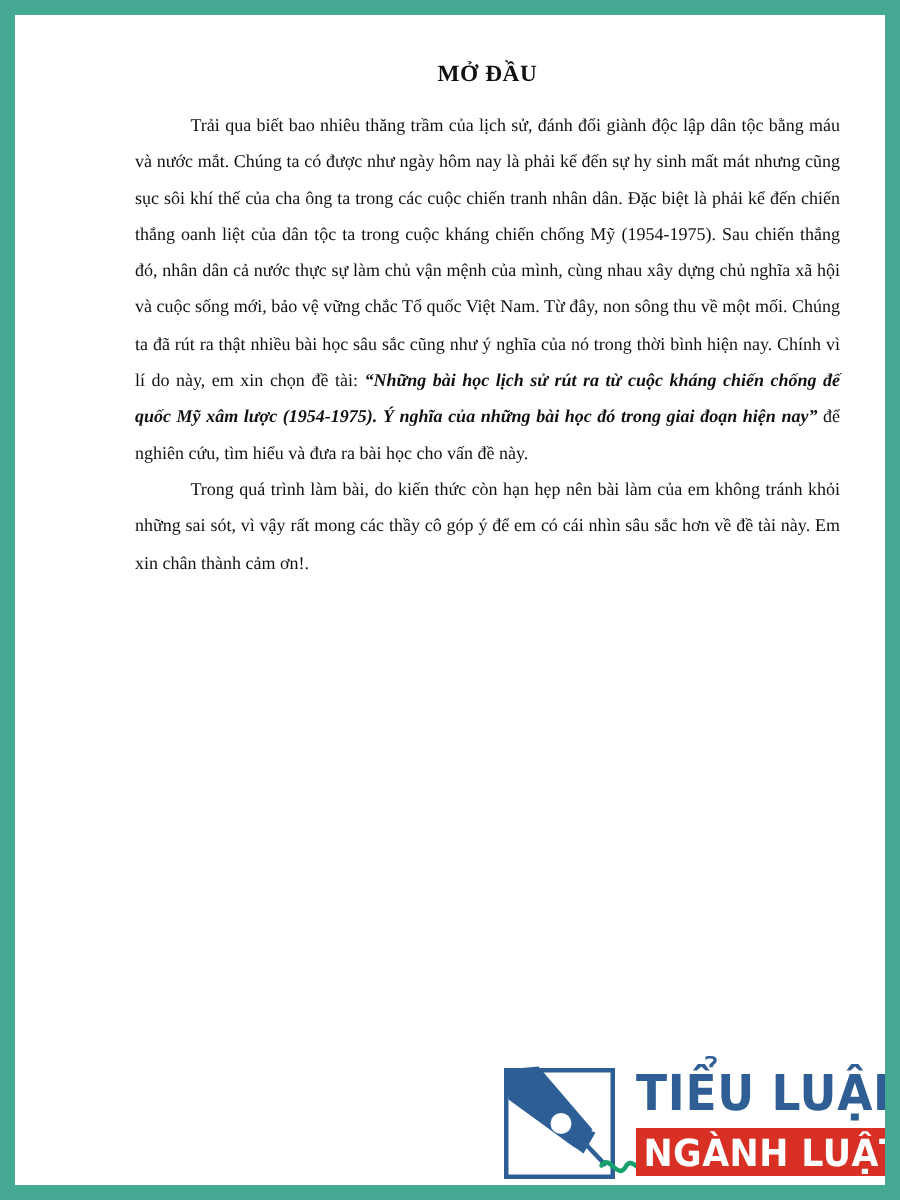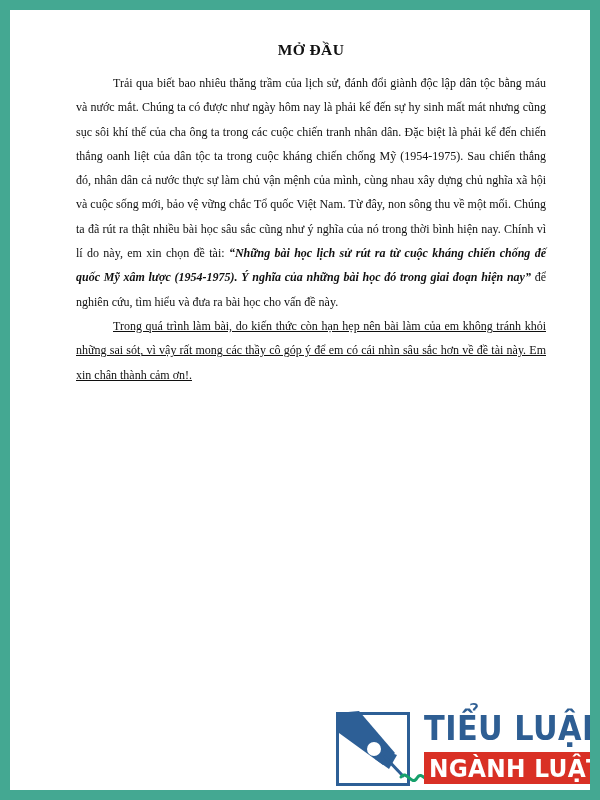--- a/index.html
+++ b/index.html
@@ -29,21 +29,21 @@
     left: 0;
     top: 0;
     right: 0;
     bottom: 0;
     background: #ffffff;
   }
 
   
   .doc {
     position: absolute;
-    left: 66px;
+    left: 80px;
     top: 28px;
     width: 470px;
   }
 
   .doc-title {
     text-align: center;
     font-weight: bold;
     font-size: 15.5px;
     letter-spacing: 0.4px;
     color: #111111;
@@ -56,21 +56,20 @@
     text-align: justify;
     text-justify: inter-word;
     font-size: 12px;
     line-height: 24.3px;
     color: #101010;
     text-indent: 37px;
   }
 
   .para + .para {
     margin-top: 0px;
-    text-decoration: underline;
   }
 
   .bi {
     font-weight: bold;
     font-style: italic;
   }
 
   
   .logo {
     position: absolute;

